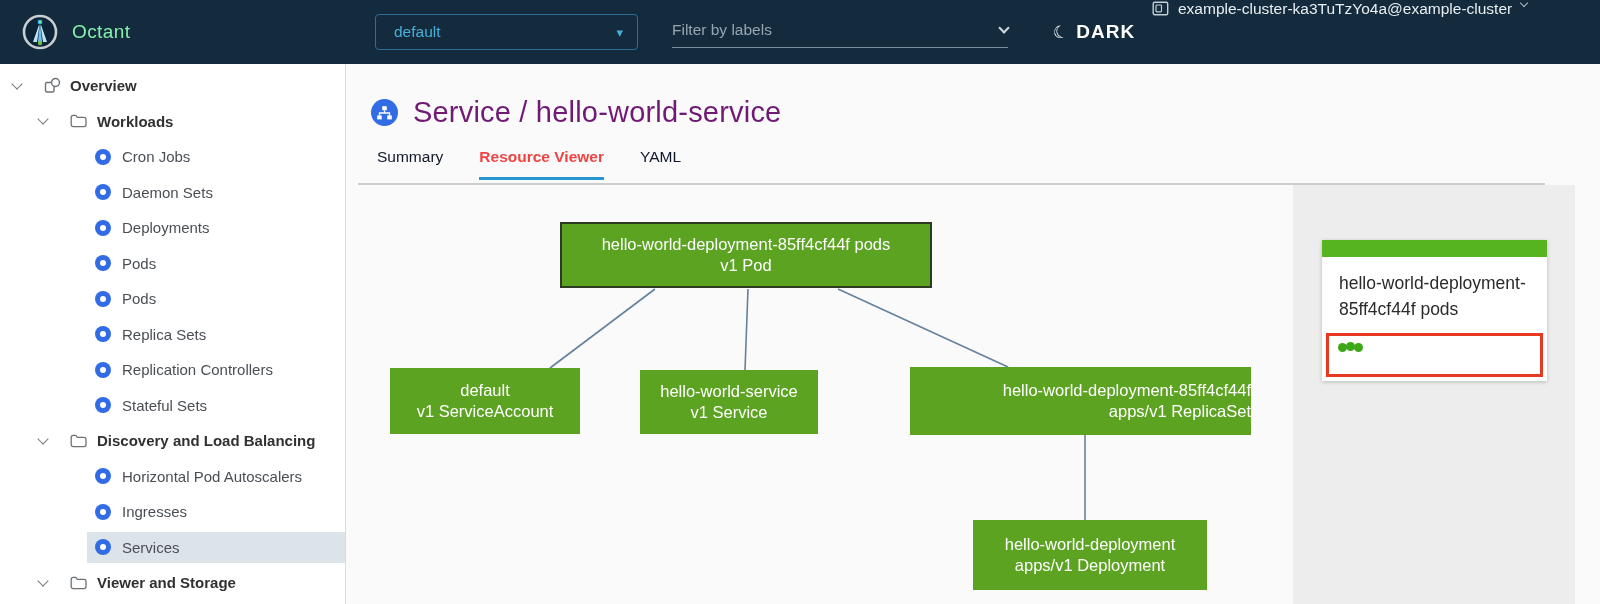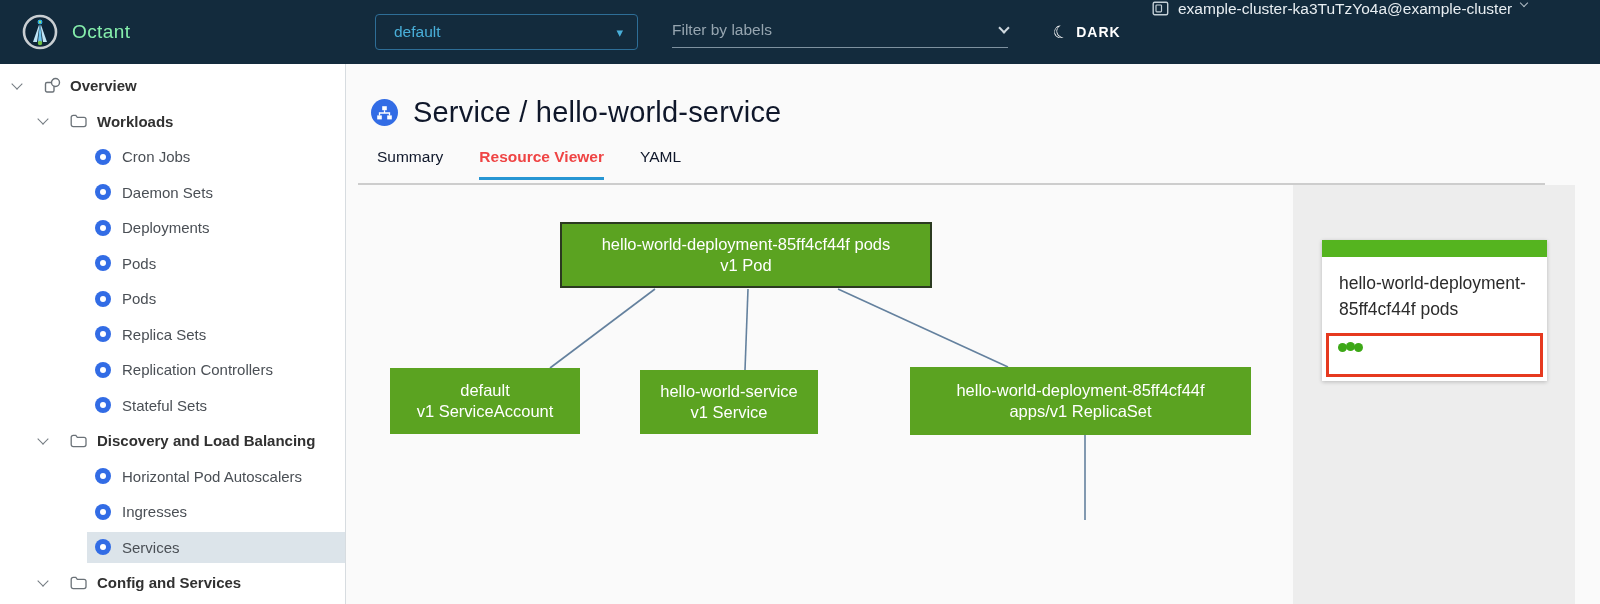--- a/index.html
+++ b/index.html
@@ -20,21 +20,21 @@
   .filter-wrap { position:absolute; left:672px; top:12px; width:336px; height:36px;
     border-bottom:1px solid #7e919f; display:flex; align-items:center; }
   .filter-input { flex:1; background:transparent; border:none; outline:none;
     color:#cfd9df; font-size:15.5px; font-family:"Liberation Sans", sans-serif; }
   .filter-input::placeholder { color:#96a5b0; opacity:1; }
   .chev { display:inline-block; width:8px; height:8px; border-right:2px solid #cfd9df;
     border-bottom:2px solid #cfd9df; transform:rotate(45deg); margin-bottom:3px; }
   .theme-toggle { position:absolute; left:1053px; top:0; height:64px; display:flex;
     align-items:center; gap:8px; cursor:pointer; }
   .moon { color:#ffffff; font-size:17px; line-height:1; transform:rotate(-14deg); }
-  .theme-label { color:#ffffff; font-size:14px; font-weight:bold; letter-spacing:1px; }
+  .theme-label { color:#ffffff; font-size:19px; font-weight:bold; letter-spacing:1px; }
   .context { position:absolute; left:1152px; top:0; height:64px; display:flex;
     align-items:flex-start; gap:9px; cursor:pointer; }
   .context-label { color:#e8eef2; font-size:15.5px; }
   .chev.small { width:6px; height:6px; border-color:#aebbc4; border-width:1.5px; }
 
   
   .sidebar { position:absolute; left:0; top:64px; width:346px; bottom:0; background:#ffffff;
     border-right:1px solid #d7dce0; padding-top:4px; z-index:10; }
   .srow { position:relative; height:35.5px; display:flex; align-items:center; cursor:pointer; }
   .srow .selbg { position:absolute; left:87px; right:0; top:2px; bottom:2px; background:#dce4ea; }
@@ -49,40 +49,40 @@
   .lvl0 .slabel { margin-left:70px; }
   .lvl1 .slabel { margin-left:97px; }
   .lvl2 .slabel { margin-left:122px; }
   .kicon { position:absolute; left:95px; width:16px; height:16px; border-radius:50%;
     background:#326ce5; display:flex; align-items:center; justify-content:center; }
   .kicon .kdot { width:6px; height:6px; border-radius:50%; background:#ffffff; }
 
   
   .content { position:absolute; left:346px; top:64px; right:0; bottom:0; background:#fafafa; }
   .title-row { position:absolute; left:25px; top:32px; display:flex; align-items:center; gap:15px; }
-  .title-text { font-size:29px; color:#0f172a; letter-spacing:.2px; }
+  .title-text { font-size:29px; color:#701a75; letter-spacing:.2px; }
   .svc-badge { width:27px; height:27px; border-radius:50%; background:#326ce5;
     display:flex; align-items:center; justify-content:center; }
   .tabs { position:absolute; left:31px; top:84px; display:flex; gap:36px; }
   .tab { font-size:15.5px; color:#0f172a; padding-bottom:11px; cursor:pointer;
     border-bottom:3px solid transparent; }
   .tab.active { color:#ef4444; font-weight:bold; border-bottom-color:#2796d3; }
   .hr { position:absolute; left:12px; right:55px; top:119px; height:2px; background:#cdcdcd; }
 
   
   .graph-area { position:absolute; left:0; right:0; top:121px; bottom:0; background:#fafafa; }
   .edges { position:absolute; left:0; top:0; }
   .gnode { position:absolute; background:#5ba321; color:#ffffff; display:flex;
     flex-direction:column; align-items:center; justify-content:center;
     font-size:16.5px; line-height:1.3; text-align:center; cursor:pointer; }
   .gnode.selected { border:2px solid #2b3a20; }
   .n-pod { left:214px; top:37px; width:372px; height:66px; }
   .n-sa { left:44px; top:183px; width:190px; height:66px; }
   .n-svc { left:294px; top:185px; width:178px; height:64px; }
-  .n-rs { left:564px; top:182px; width:341px; height:68px; }
+  .n-rs { left:564px; top:182px; width:341px; height:68px;align-items:flex-end; }
   .n-dep { left:627px; top:335px; width:234px; height:70px; }
 
   
   .detail-panel { position:absolute; left:947px; width:282px; top:0; bottom:0; background:#ededed; }
   .card { position:absolute; left:29px; top:55px; width:225px; background:#ffffff;
     box-shadow:0 1px 4px rgba(0,0,0,.22); }
   .card-bar { height:17px; background:#55b41f; }
   .card-title { padding:13px 16px 10px 17px; font-size:17.5px; line-height:1.5;
     color:#2b2b2b; word-wrap:break-word; }
   .status-box { margin:0 4px 4px 4px; border:3px solid #e6391f; height:44px;
@@ -241,21 +241,21 @@
       <span class="slabel">Services</span>
     </div>
 
     <div class="srow lvl1">
       <span class="tchev pos-chev1"></span>
       <span class="gicon" style="left:70px;">
         <svg width="17" height="14" viewBox="0 0 17 14">
             <path d="M1.2 3.4 C1.2 2.2 2 1.4 3.2 1.4 L5.8 1.4 L7.3 3.3 L14 3.3 C15.2 3.3 16 4.1 16 5.3 L16 10.6 C16 11.8 15.2 12.6 14 12.6 L3.2 12.6 C2 12.6 1.2 11.8 1.2 10.6 Z" fill="none" stroke="#6b7278" stroke-width="1.3"></path>
           </svg>
       </span>
-      <span class="slabel bold">Config and Services</span>
+      <span class="slabel bold">Viewer and Storage</span>
     </div>
   </div>
 
   <div class="content">
 
     <div class="title-row">
       <span class="svc-badge">
         <svg width="17" height="16" viewBox="0 0 17 16">
           <rect x="6.2" y="1.2" width="4.6" height="4" fill="#ffffff"></rect>
           <rect x="1.2" y="10.4" width="4.6" height="4" fill="#ffffff"></rect>
@@ -290,20 +290,24 @@
         <span>default</span>
         <span>v1 ServiceAccount</span>
       </div>
       <div class="gnode n-svc">
         <span>hello-world-service</span>
         <span>v1 Service</span>
       </div>
       <div class="gnode n-rs">
         <span>hello-world-deployment-85ff4cf44f</span>
         <span>apps/v1 ReplicaSet</span>
+      </div>
+      <div class="gnode n-dep">
+        <span>hello-world-deployment</span>
+        <span>apps/v1 Deployment</span>
       </div>
 
       <div class="detail-panel">
         <div class="card">
           <div class="card-bar"></div>
           <div class="card-title">hello-world-deployment-85ff4cf44f pods</div>
           <div class="status-box">
             <span class="dots">
               <span class="dot"></span>
               <span class="dot"></span>

